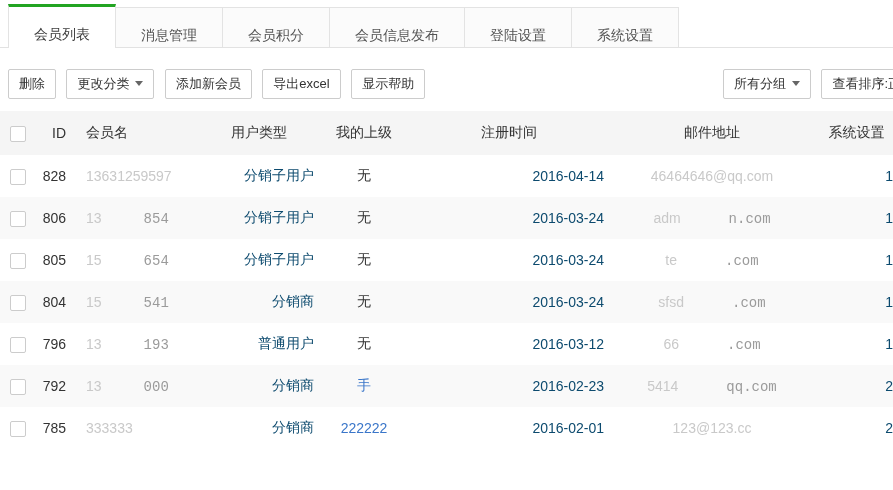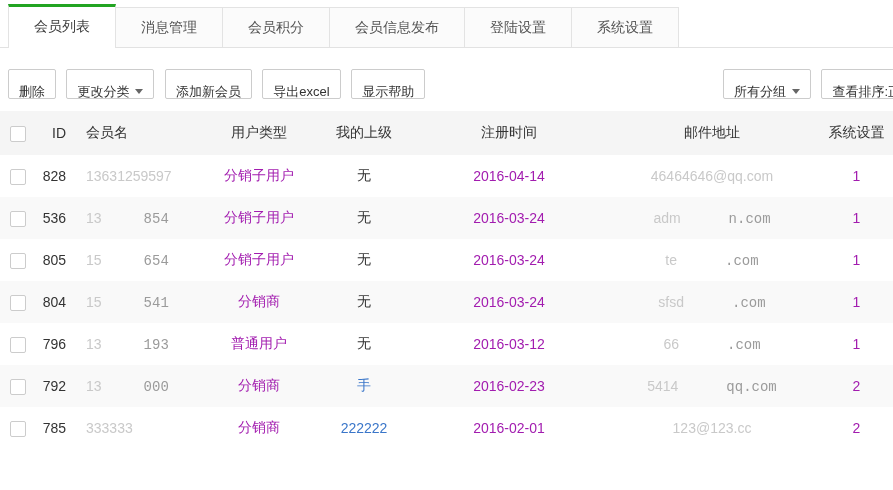--- a/index.html
+++ b/index.html
@@ -3,34 +3,34 @@
 <meta charset="utf-8">
 <style>
   html,body{margin:0;padding:0;}
   body{
     width:893px;height:490px;overflow:hidden;background:#fff;
     font-family:"Liberation Sans","DejaVu Sans",sans-serif;color:#333;
   }
   
   .tabbar{display:flex;align-items:flex-end;padding:4px 0 0 8px;border-bottom:1px solid #e2e2e2;}
   .tab{
-    box-sizing:border-box;height:40px;line-height:38px;padding:0 25px;
+    box-sizing:border-box;height:40px;line-height:38px;padding:8px 25px;
     background:#fbfbfb;border:1px solid #e3e3e3;border-bottom:none;margin-right:-1px;
     font-size:14px;color:#545454;cursor:pointer;white-space:nowrap;
   }
   .tab.active{
     height:44px;line-height:39px;border-top:3px solid #22a422;background:#fff;
     margin-bottom:-1px;position:relative;z-index:2;color:#3c3c3c;
   }
   
   .toolbar{position:relative;height:52px;padding:21px 0 0 8px;box-sizing:border-box;}
   .btn{
     display:inline-block;box-sizing:border-box;height:30px;line-height:28px;
     border:1px solid #ccc;border-radius:2px;background:#fff;color:#333;
-    padding:8px 10px;margin-right:6px;font-size:13px;cursor:pointer;white-space:nowrap;
+    padding:0 10px;margin-right:6px;font-size:13px;cursor:pointer;white-space:nowrap;
     font-family:inherit;vertical-align:top;
   }
   .caret{
     display:inline-block;width:0;height:0;margin-left:6px;vertical-align:2px;
     border-left:4px solid transparent;border-right:4px solid transparent;border-top:5px solid #666;
   }
   .toolbar-right{position:absolute;left:723px;top:21px;white-space:nowrap;}
   
   table{border-collapse:collapse;table-layout:fixed;width:893px;margin-top:11px;}
   col.c-check{width:36px}col.c-id{width:38px}col.c-name{width:130px}col.c-type{width:110px}
@@ -47,21 +47,21 @@
     display:inline-block;width:14px;height:14px;border:1px solid #ccc;border-radius:2px;
     background:#fff;vertical-align:middle;cursor:pointer;
   }
   .cell-id{color:#333}
   .pre{color:#c9c9c9;}
   .suf{color:#9b9b9b;font-family:Liberation Mono, monospace;}
   .col-name .suf:not(:empty){margin-left:42px;}
   .col-email .suf:not(:empty){margin-left:48px;}
   .upline-val{color:#333;}
   .upline-val[data-link="true"]{color:#3a76c9;cursor:pointer;}
-  .cell-reg,.cell-points,.cell-type{color:#a21caf;}
+  .cell-reg,.cell-points,.cell-type{color:#0c4a6e;text-align:right;}
 </style>
 </head>
 <body>
 
 <div class="tabbar">
   <div class="tab active">会员列表</div>
   <div class="tab">消息管理</div>
   <div class="tab">会员积分</div>
   <div class="tab">会员信息发布</div>
   <div class="tab">登陆设置</div>
@@ -111,21 +111,21 @@
     <td class="al-l col-name"><span class="pre">13631259597</span><span class="suf"></span></td>
     <td class="al-c cell-type">分销子用户</td>
     <td class="al-c"><span class="upline-val" data-link="false">无</span></td>
     <td class="al-c cell-reg">2016-04-14</td>
     <td class="al-c col-email"><span class="pre">46464646@qq.com</span><span class="suf"></span></td>
     <td class="al-c cell-points">1</td>
   </tr>
 
   <tr>
     <td class="al-c"><span class="checkbox"></span></td>
-    <td class="al-r cell-id">536</td>
+    <td class="al-r cell-id">806</td>
     <td class="al-l col-name"><span class="pre">13</span><span class="suf">854</span></td>
     <td class="al-c cell-type">分销子用户</td>
     <td class="al-c"><span class="upline-val" data-link="false">无</span></td>
     <td class="al-c cell-reg">2016-03-24</td>
     <td class="al-c col-email"><span class="pre">adm</span><span class="suf">n.com</span></td>
     <td class="al-c cell-points">1</td>
   </tr>
 
   <tr>
     <td class="al-c"><span class="checkbox"></span></td>

